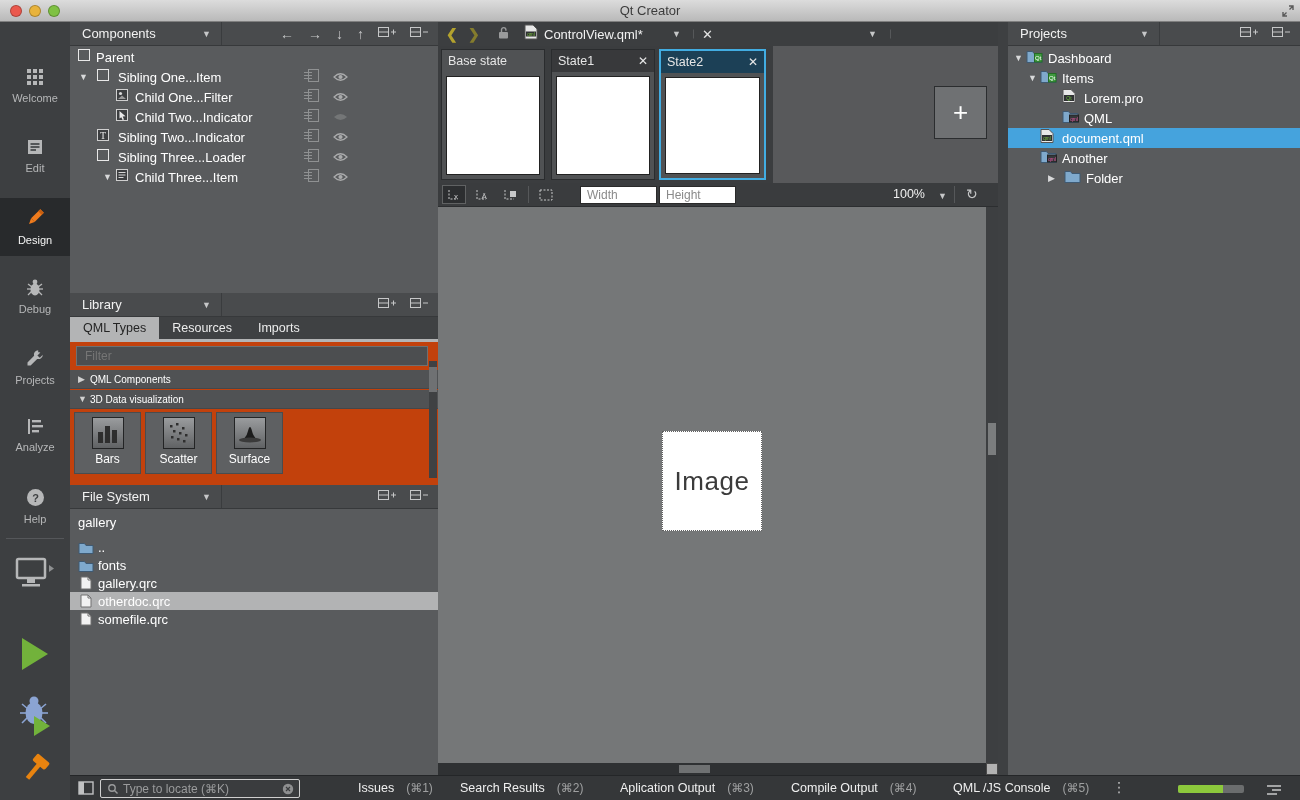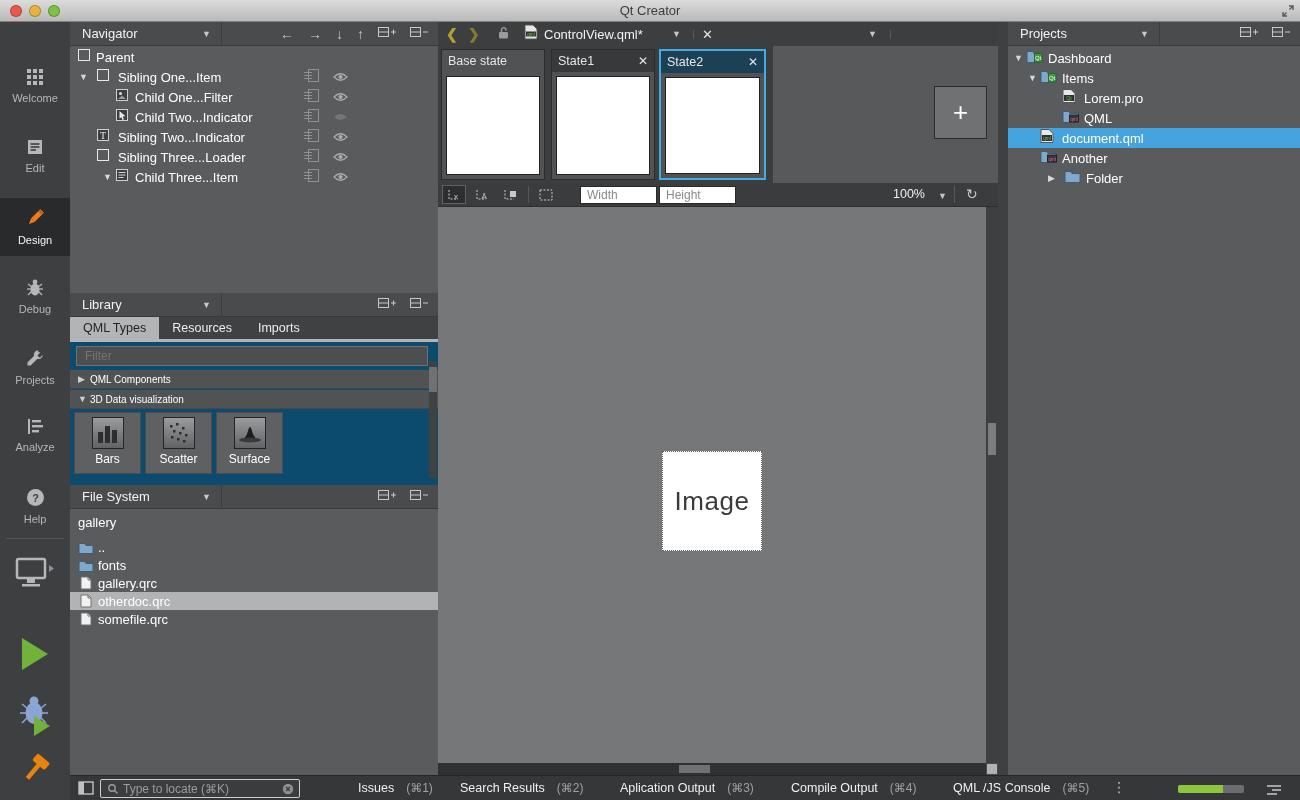--- a/index.html
+++ b/index.html
@@ -38,21 +38,21 @@
   .tree-label { font-size:13px; color:#fff; white-space:nowrap; }
   .trow { position:absolute; left:0; right:0; height:20px; }
   .trow > span { position:absolute; top:50%; transform:translateY(-50%); }
   .tarrow { font-size:9px; color:#d8d9da; }
   .sel-blue { background:#45a3dd; }
   .sel-light { background:#b2b3b4; }
 
   
   .nav-panel { left:70px; top:22px; width:368px; height:271px; background:#595b5d; }
   
-  .lib-panel { left:70px; top:293px; width:368px; height:192px; background:#0c4a6e; }
+  .lib-panel { left:70px; top:293px; width:368px; height:192px; background:#c2410c; }
   .lib-tabs { position:absolute; left:0; top:24px; width:368px; height:22px; background:#3f4143; display:flex; }
   .lib-tab { height:22px; display:flex; align-items:center; padding:0 13px; font-size:12.5px; color:#ececec; }
   .lib-tab.active { background:#b3b4b5; color:#242424; }
   .lib-tabstrip { position:absolute; left:0; top:46px; width:368px; height:3px; background:#b3b4b5; }
   .lib-filter { position:absolute; left:6px; top:53px; width:352px; height:20px; background:#4c4e50;
     border:1px solid #6e7071; color:#a8aaab; font-size:12px; padding-left:8px; font-family:inherit; }
   .lib-section { position:absolute; left:0; width:368px; height:19px; background:#505254;
     border-bottom:1px solid #45474a; display:flex; align-items:center; }
   .lib-section .sarrow { font-size:9px; color:#d0d0d0; margin-left:8px; width:12px; }
   .lib-section .slabel { font-size:10px; color:#fff; }
@@ -94,21 +94,21 @@
   .fbtn { position:absolute; top:2px; width:24px; height:19px; display:flex; align-items:center; justify-content:center; }
   .fbtn.pressed { background:#2c2e30; border:1px solid #606263; }
   .fb-input { position:absolute; top:3px; width:77px; height:18px; background:#fff; border:1px solid #2a2a2a;
     font-size:12px; color:#333; padding-left:6px; font-family:inherit; }
   .fb-input::placeholder { color:#8a8a8a; }
   .zoom-label { position:absolute; top:4px; font-size:12.5px; color:#f0f0f0; }
   .refresh-ic { position:absolute; top:3px; font-size:14px; color:#c6c7c8; }
 
   .canvas { left:438px; top:207px; width:548px; height:556px; background:#757778; }
   .image-item { position:absolute; left:224px; top:224px; width:100px; height:100px; background:#fff;
-    border:1px dotted #606060; display:flex; align-items:center; justify-content:center;margin-top:20px; }
+    border:1px dotted #606060; display:flex; align-items:center; justify-content:center; }
   .image-item .ilabel { font-size:26px; color:#3b3b3b; letter-spacing:.5px; }
 
   .vscroll { left:986px; top:207px; width:12px; height:556px; background:#3d3f41; }
   .vscroll .thumb { position:absolute; left:2px; top:216px; width:8px; height:32px; background:#7b7d7e; }
   .hscroll { left:438px; top:763px; width:548px; height:12px; background:#2f3133; }
   .hscroll .thumb { position:absolute; left:241px; top:2px; width:31px; height:8px; background:#6f7172; }
   .scroll-corner { left:986px; top:763px; width:12px; height:12px; background:#b2b2b2; border:1px solid #4a4a4a; }
   .splitter-r { left:998px; top:22px; width:10px; height:753px; background:#3e4042; }
 
   
@@ -255,21 +255,21 @@
             <rect x="11" y="5" width="16" height="9" rx="2" fill="#e8830f"></rect>
             <rect x="17" y="13" width="4.5" height="18" fill="#e8830f"></rect>
           </g>
         </svg>
     </div>
   </div>
 
   <div class="abs nav-panel">
     <div class="panel-header" style="left:0; top:0; width:368px;">
       <div class="ph-titlewrap">
-        <span class="ph-title">Navigator</span>
+        <span class="ph-title">Components</span>
         <span class="ph-caret">▼</span>
       </div>
       <div class="ph-icons">
         <span style="color:#c6c7c8; font-size:14px;">←</span>
         <span style="color:#c6c7c8; font-size:14px;">→</span>
         <span style="color:#c6c7c8; font-size:14px;">↓</span>
         <span style="color:#c6c7c8; font-size:14px;">↑</span>
         <span><svg width="18" height="11">
               <rect x="0.5" y="0.5" width="10" height="9" fill="none" stroke="#c6c7c8"></rect>
               <line x1="0.5" y1="5" x2="10.5" y2="5" stroke="#c6c7c8"></line>

